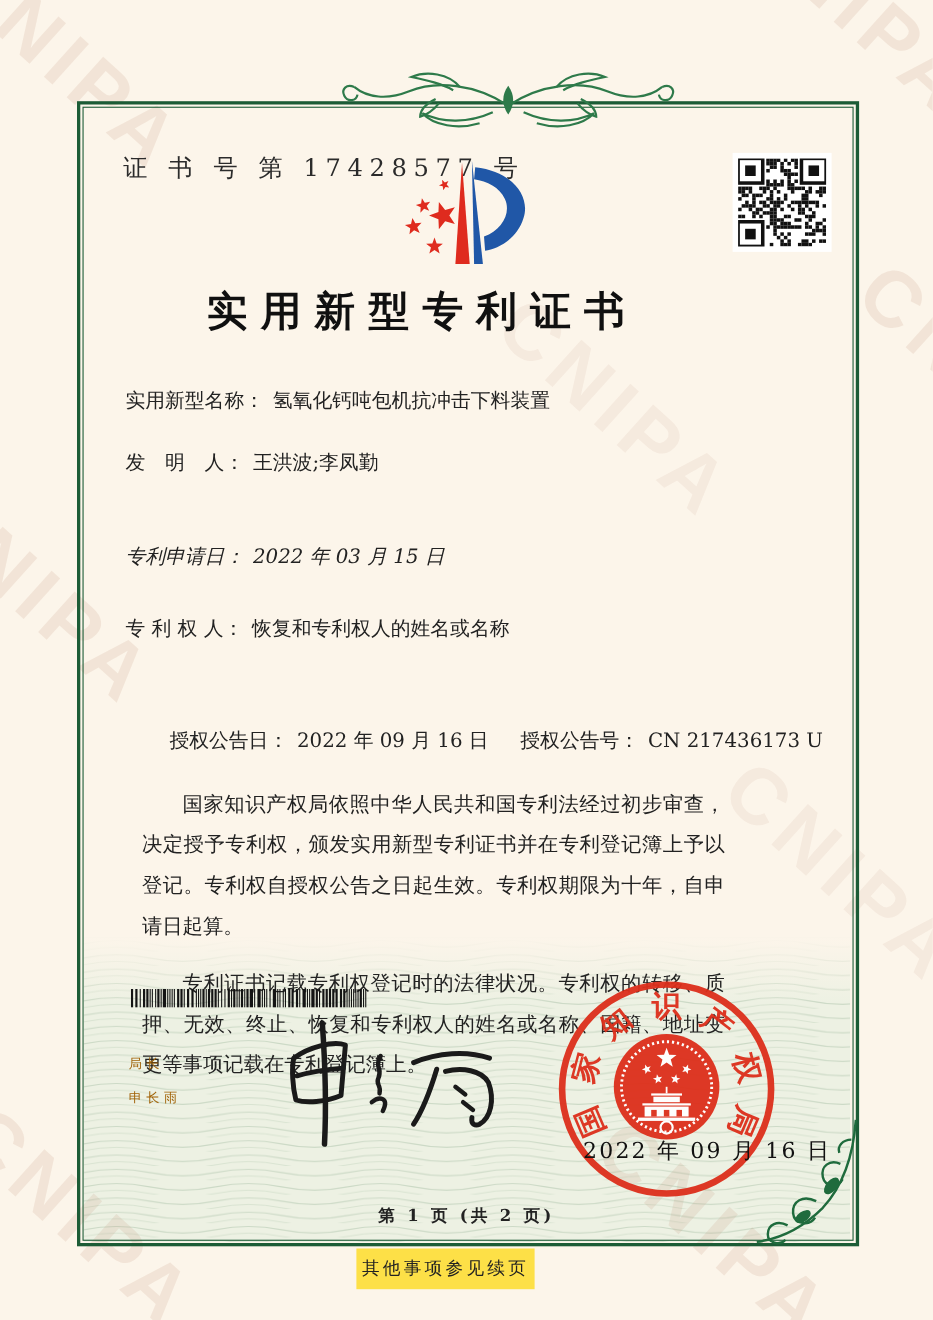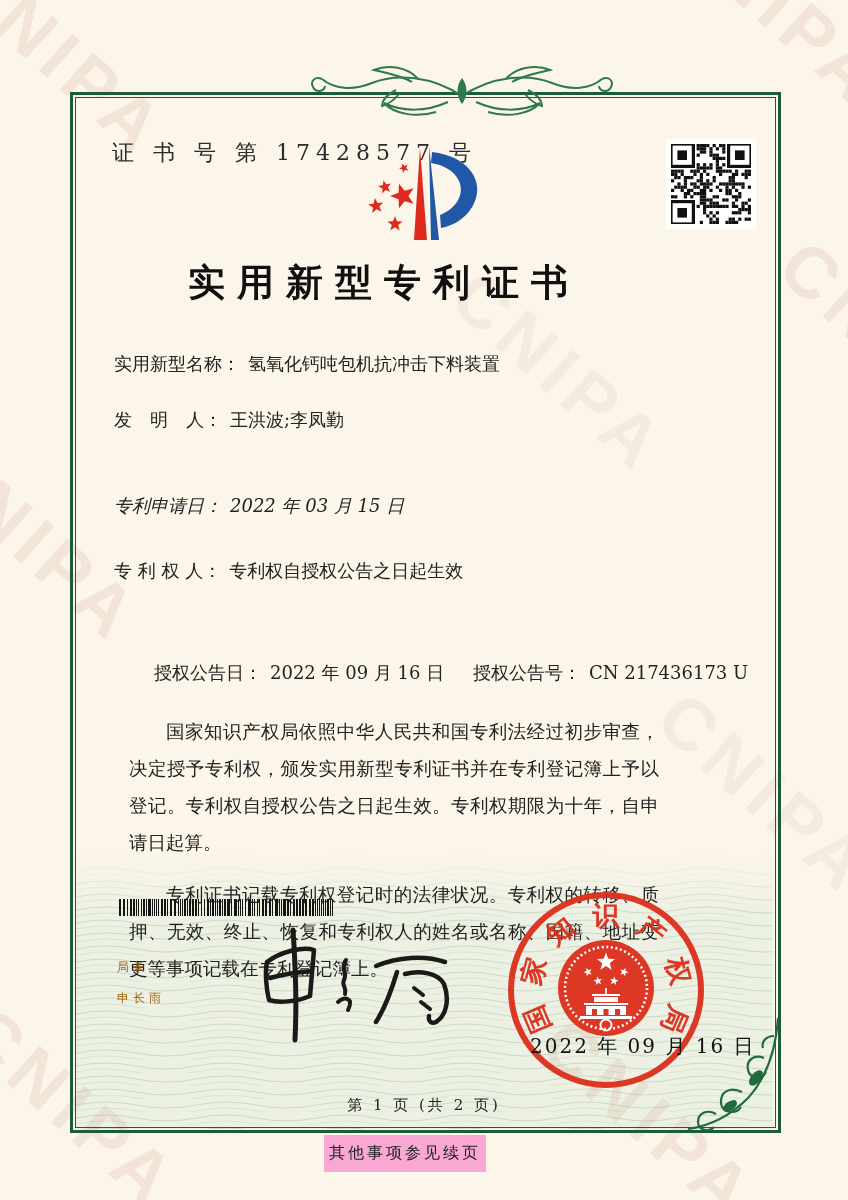--- a/index.html
+++ b/index.html
@@ -49,23 +49,23 @@
             font-size:12px;letter-spacing:4px;color:#a16207;}
   .director div{margin-bottom:14px;}
 
   .signature{position:absolute;left:248px;top:916px;z-index:5;}
 
   .seal{position:absolute;left:502px;top:892px;z-index:5;opacity:0.95;}
   .seal-date{position:absolute;left:530px;top:1033px;font-size:20px;letter-spacing:2px;
              color:#111;z-index:6;white-space:nowrap;}
 
   .page-info{position:absolute;left:0;top:1096px;width:848px;text-align:center;
-             font-size:15px;letter-spacing:3px;color:#222;z-index:4;}
-
-  .cont-note{position:absolute;left:324px;top:1135px;width:162px;height:37px;background:#f9a8d4;
+             font-size:15px;letter-spacing:3px;color:#222;z-index:4;font-weight:bold;}
+
+  .cont-note{position:absolute;left:324px;top:1135px;width:162px;height:37px;background:#fde047;
              display:flex;align-items:center;justify-content:center;font-size:16px;
              letter-spacing:3px;color:#222;z-index:5;}
 
   .ornament-top{position:absolute;left:292px;top:60px;z-index:4;}
   .ornament-corner{position:absolute;left:686px;top:1014px;z-index:4;}
 </style>
 </head>
 <body>
 
 <div class="page">
@@ -360,21 +360,21 @@
   <div class="field-row" style="top:352px;">
     <span class="lab">实用新型名称：</span><span class="val">氢氧化钙吨包机抗冲击下料装置</span>
   </div>
   <div class="field-row" style="top:408px;">
     <span class="lab">发　明　人：</span><span class="val">王洪波;李凤勤</span>
   </div>
   <div class="field-row" style="top:494px;font-style:italic;">
     <span class="lab">专利申请日：</span><span class="val">2022 年 03 月 15 日</span>
   </div>
   <div class="field-row" style="top:559px;">
-    <span class="lab">专 利 权 人：</span><span class="val">专利权自授权公告之日起生效</span>
+    <span class="lab">专 利 权 人：</span><span class="val">恢复和专利权人的姓名或名称</span>
   </div>
   <div class="field-row" style="top:661px;width:660px;margin-left:40px;">
     <span>
       <span class="lab">授权公告日：</span><span class="val">2022 年 09 月 16 日</span>
     </span>
     <span class="grant-no-pair">
       <span class="lab">授权公告号：</span><span class="val">CN 217436173 U</span>
     </span>
   </div>
 

